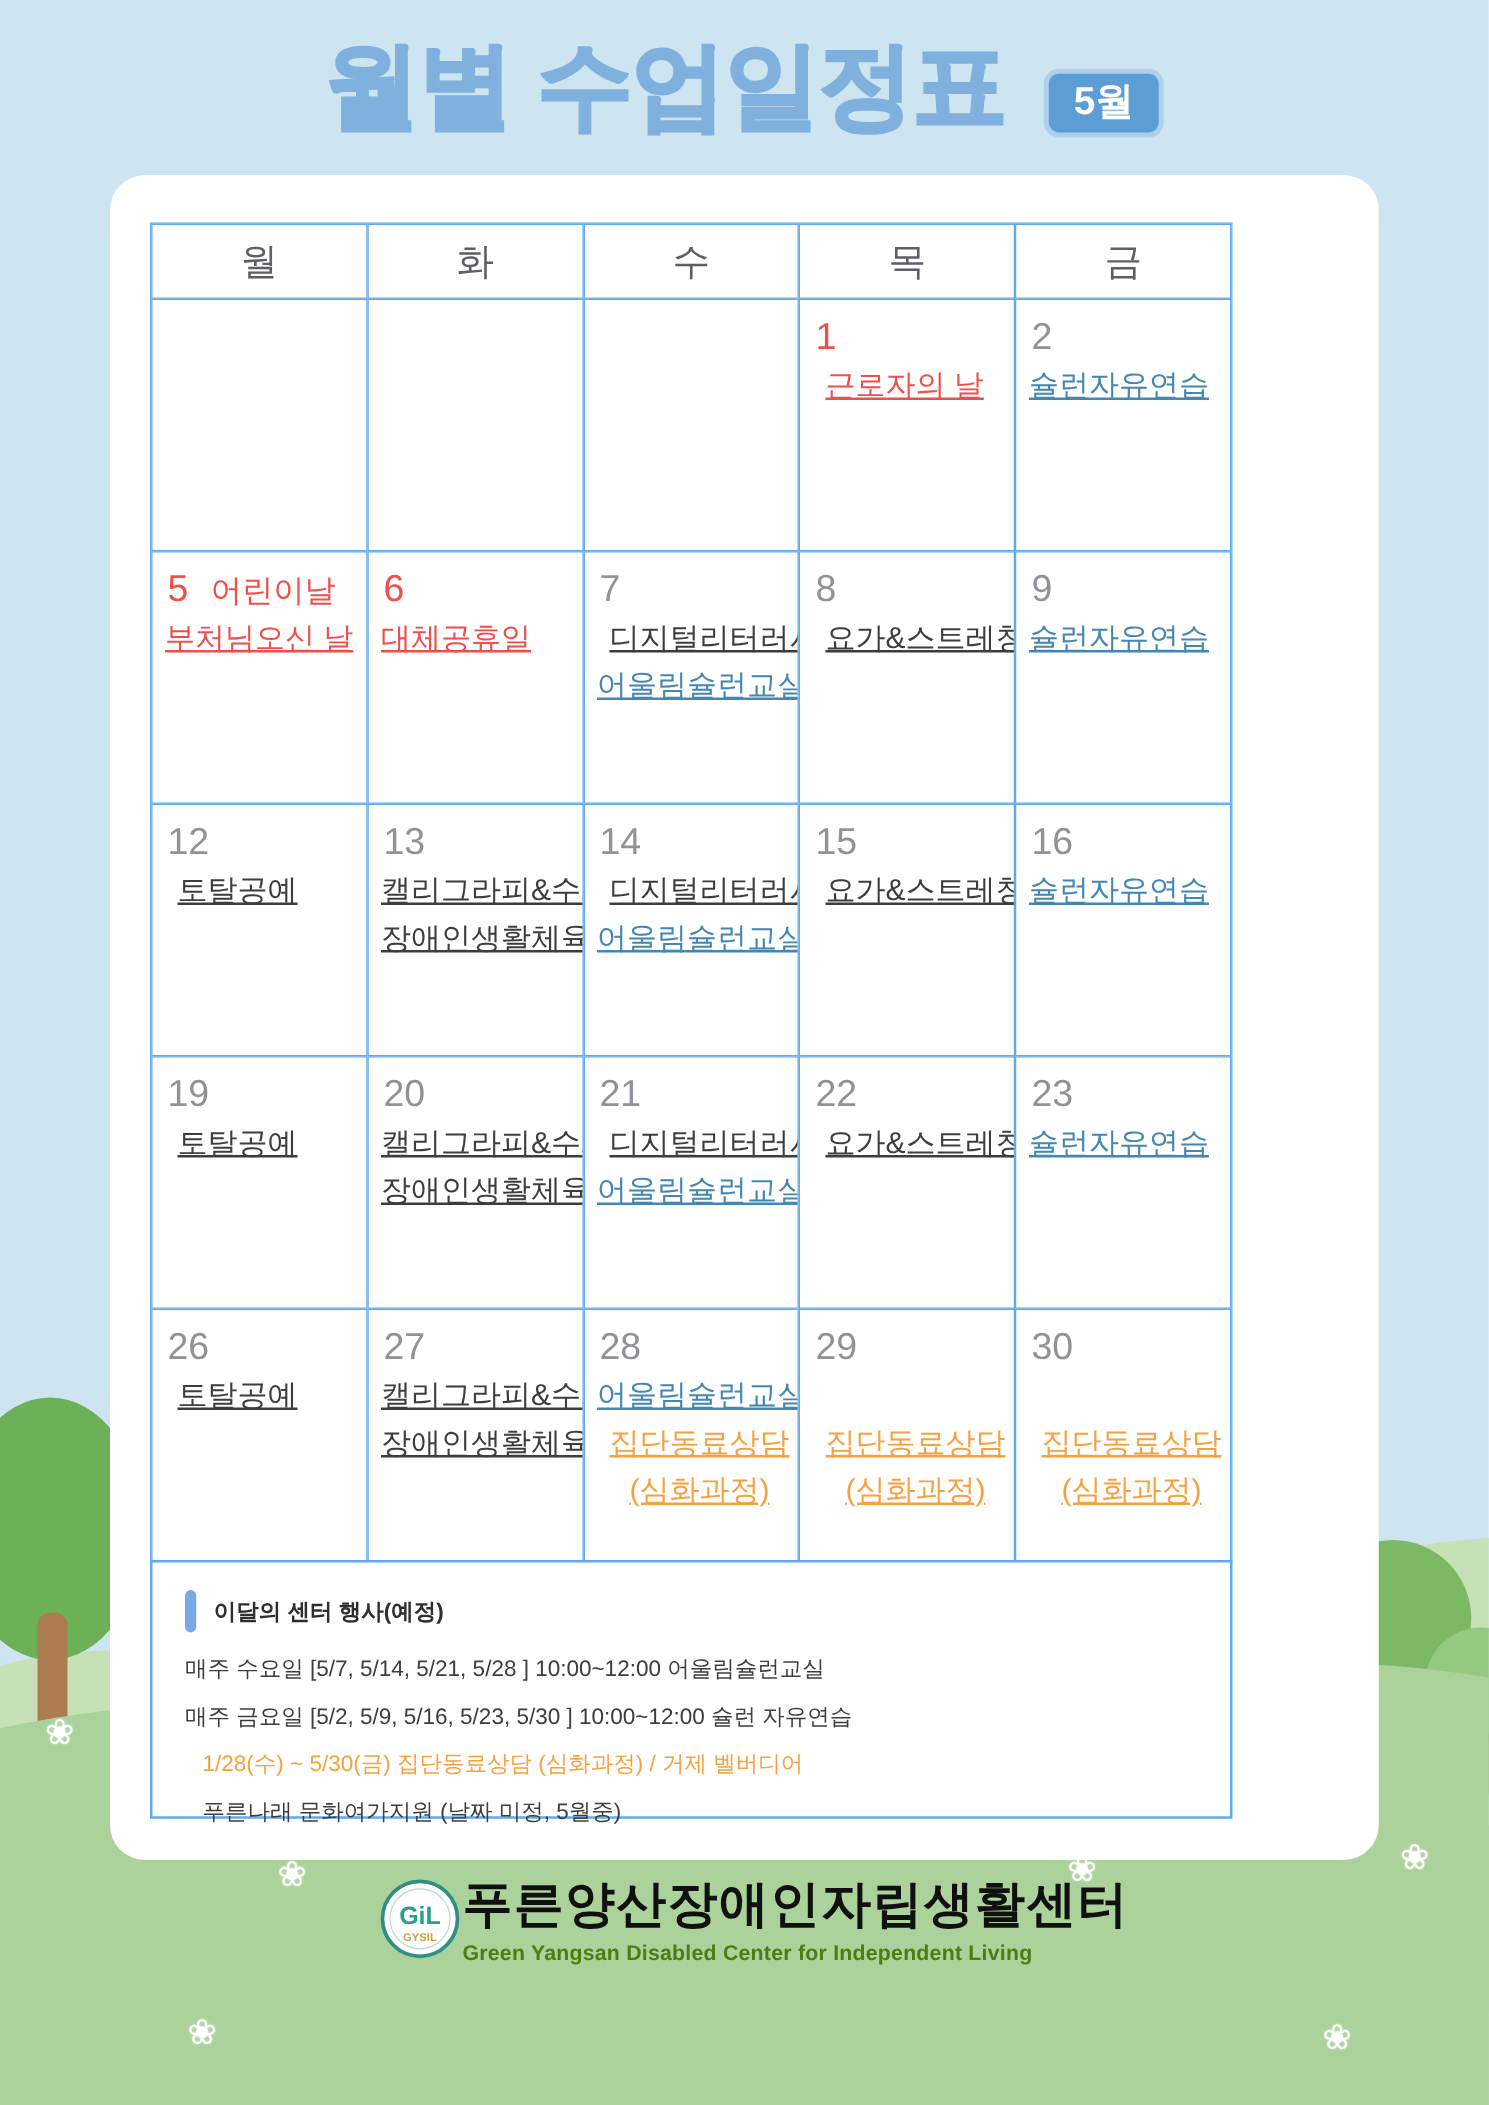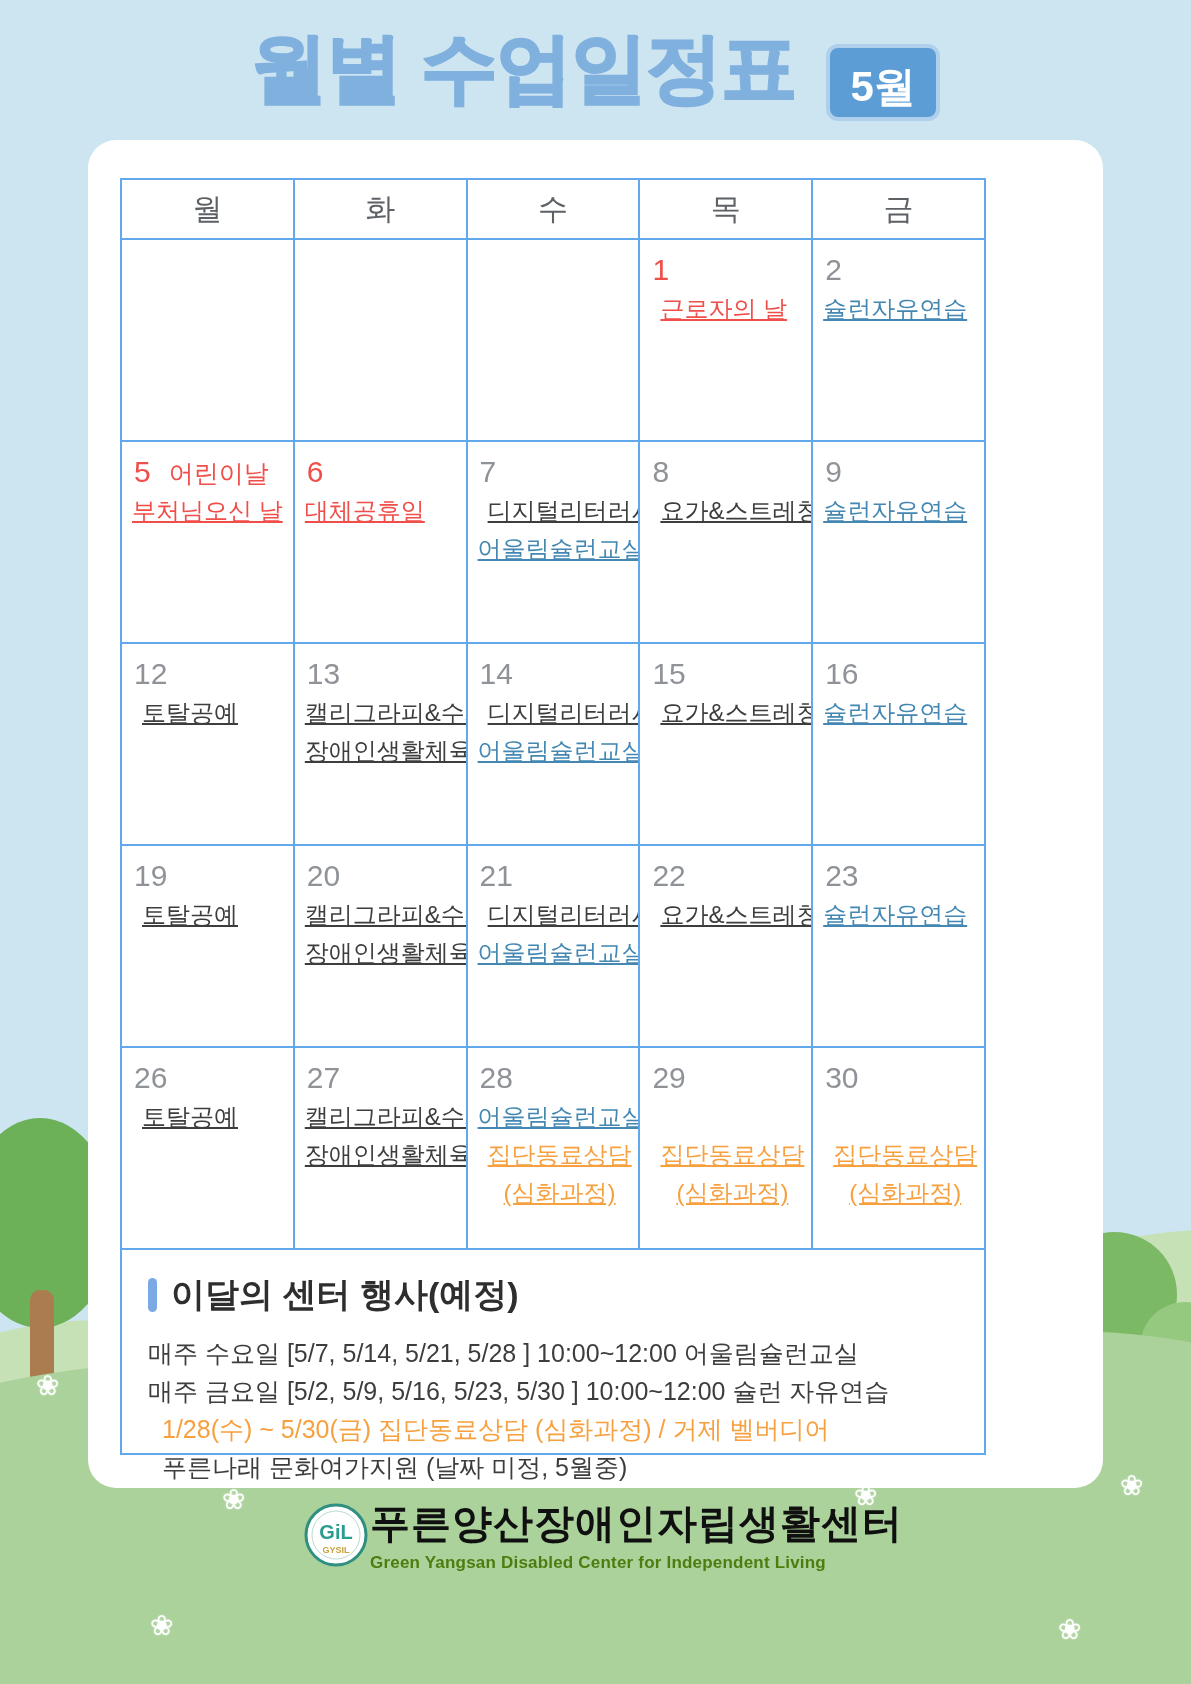--- a/index.html
+++ b/index.html
@@ -30,21 +30,21 @@
   .trunk.left{left:30px;top:1290px;width:24px;height:125px;}
   .trunk.r1{left:1105px;top:1345px;width:17px;height:85px;}
   .trunk.r2{left:1178px;top:1382px;width:13px;height:58px;}
   .flower{position:absolute;color:#ffffff;font-size:28px;line-height:1;text-shadow:0 0 2px rgba(255,255,255,.7);}
 
   
   .title-row{position:absolute;left:0;right:0;top:18px;display:flex;justify-content:center;align-items:center;gap:30px;}
   .title{font-size:76px;font-weight:800;color:var(--accent_blue);letter-spacing:-1px;
          -webkit-text-stroke:2.5px var(--accent_blue);}
   .badge{margin-top:26px;background:var(--badge_bg);border:4px solid var(--badge_border);
-         border-radius:12px;color:#fff;font-weight:800;font-size:42px;padding:16px 20px 7px;line-height:1.1;}
+         border-radius:12px;color:#fff;font-weight:800;font-size:31px;padding:5px 20px 7px;line-height:1.1;}
 
   
   .card{position:absolute;left:88px;top:140px;width:1015px;height:1348px;background:#ffffff;border-radius:28px;}
 
   
   .cal{position:absolute;left:32px;top:38px;width:866px;
        display:grid;grid-template-columns:repeat(5,1fr);grid-template-rows:60px repeat(5,202px);
        border:1px solid var(--table_border);background:#fff;}
   .hcell{border:1px solid var(--table_border);display:flex;align-items:center;justify-content:center;
          font-size:30px;color:var(--header_gray);}
@@ -59,22 +59,22 @@
   .c-blue{color:var(--blue);}
   .c-orange{color:var(--orange);}
   .c-black{color:var(--black);}
   .c-gray{color:var(--gray_day);}
 
   
   .notes{position:absolute;left:32px;top:1108px;width:866px;height:207px;
          border:2px solid var(--table_border);background:#fff;padding:22px 26px;}
   .notes-head{display:flex;align-items:center;gap:14px;margin-bottom:16px;}
   .note-bar{width:9px;height:34px;border-radius:5px;background:var(--notes_bar);display:inline-block;}
-  .notes-heading{font-size:34px;color:#2e2e2e;font-weight:600;}
-  .nline{font-size:25px;line-height:1.52;min-height:38px;white-space:nowrap;}
+  .notes-heading{font-size:18px;color:#2e2e2e;font-weight:600;}
+  .nline{font-size:18px;line-height:1.52;min-height:38px;white-space:nowrap;}
 
   
   .footer{position:absolute;left:16px;right:0;top:1496px;display:flex;justify-content:center;align-items:center;gap:2px;}
   .footer-text .kr{font-size:40px;font-weight:800;color:#101010;letter-spacing:1px;text-align:right;}
   .footer-text .en{font-size:17px;font-weight:700;color:#4d7c0f;margin-top:2px;letter-spacing:0.2px;}
 </style>
 </head>
 <body>
 
 <div class="stage">

